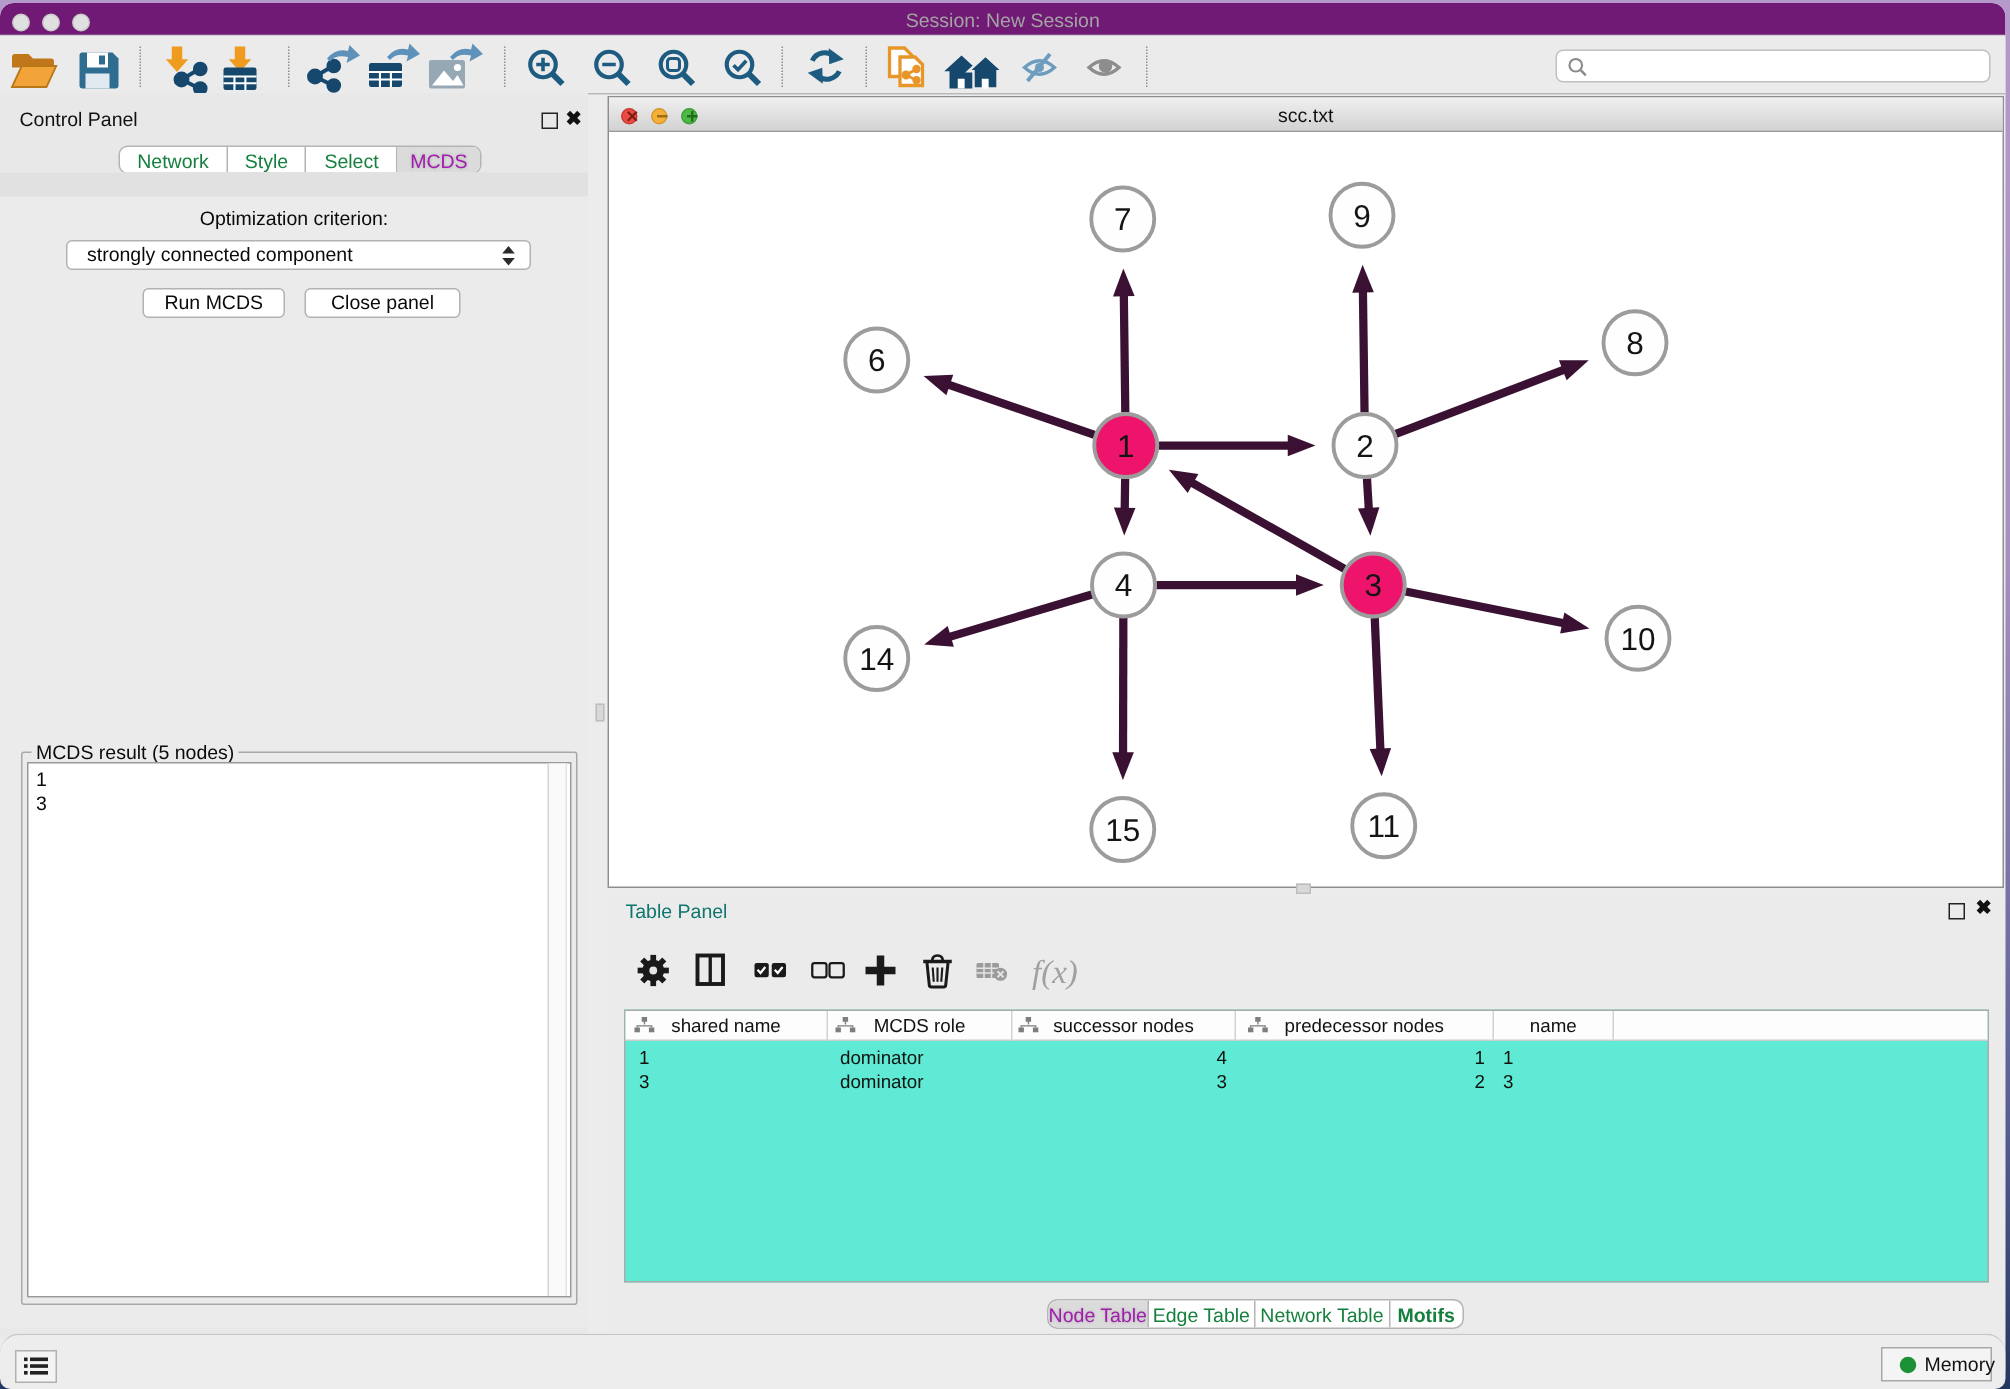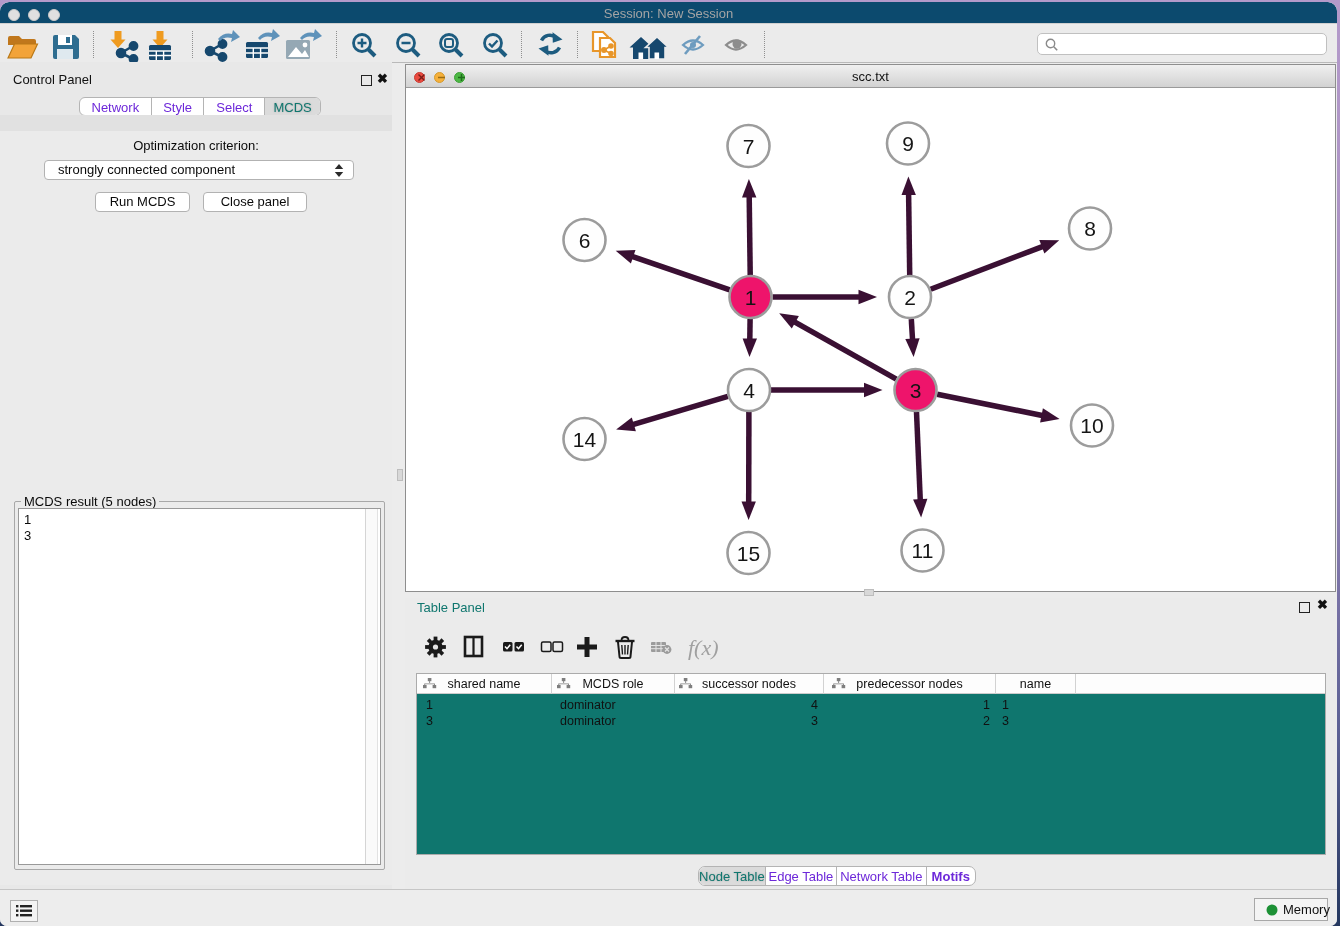--- a/index.html
+++ b/index.html
@@ -1,62 +1,62 @@
 <!DOCTYPE html>
 <html><head>
 <meta charset="utf-8">
 <style>
 * { margin:0; padding:0; box-sizing:border-box; }
 html,body { width:1340px; height:926px; overflow:hidden; font-family:"Liberation Sans", sans-serif; }
 body { background:linear-gradient(180deg,#b49aca 0%, #a78fc2 40%, #5a5f93 80%, #24375f 100%); position:relative; }
 .abs { position:absolute; }
 #win { position:absolute; left:0; top:2px; width:1337px; height:924px; background:#ececec; border-radius:9px 9px 7px 7px; overflow:hidden; }
-#titlebar { position:absolute; left:0; top:0; width:100%; height:22px; background:#0c4a6e; border-radius:9px 9px 0 0; border-bottom:1px solid #d0d0d0; }
+#titlebar { position:absolute; left:0; top:0; width:100%; height:22px; background:#701a75; border-radius:9px 9px 0 0; border-bottom:1px solid #d0d0d0; }
 .tl { position:absolute; top:7px; width:12px; height:12px; border-radius:50%; background:#e0e0e0; border:1px solid #c9c9c9; }
 #apptitle { position:absolute; top:4px; width:100%; text-align:center; color:#a4a4a4; font-size:13px; }
 #toolbar { position:absolute; left:0; top:24px; width:100%; height:37px; background:#ebebeb; border-bottom:1px solid #b9b9b9; }
 .tsep { position:absolute; top:5px; height:27px; width:0; border-left:1px dotted #8f8f8f; }
 #searchbox { position:absolute; left:1037px; top:7px; width:290px; height:22px; background:#fff; border:1px solid #c0c0c0; border-radius:5px; }
 
 #cpanel { position:absolute; left:0; top:60px; width:392px; height:830px; background:#e8e8e8; }
 #cphead { position:absolute; left:0; top:0; width:100%; height:28px; }
 #cptitle { position:absolute; left:13px; top:10px; font-size:13px; color:#111; }
 .floatico { position:absolute; width:11px; height:11px; border:1.5px solid #222; background:transparent; }
 .xico { position:absolute; font-size:13px; font-weight:bold; color:#111; }
 .tabbar { position:absolute; display:flex; border:1px solid #b4b4b4; border-radius:6px; overflow:hidden; background:#fff; }
-.tabbar .tab { font-size:13px; color:#6d28d9; text-align:center; border-right:1px solid #b4b4b4; padding-top:2px; height:100%; }
+.tabbar .tab { font-size:13px; color:#15803d; text-align:center; border-right:1px solid #b4b4b4; padding-top:2px; height:100%; }
 .tabbar .tab:last-child { border-right:none; }
-.tabbar .sel { background:#dbdbdb; color:#0f766e; text-shadow:0 0 2px #a8a8a8; }
+.tabbar .sel { background:#dbdbdb; color:#a21caf; text-shadow:0 0 2px #a8a8a8; }
 #cptabs { left:79px; top:35px; width:242px; height:19px; }
 #cpcontent { position:absolute; left:0; top:53px; width:392px; height:770px; background:#ebebeb; }
 #cpstrip { position:absolute; left:0; top:0; width:100%; height:16px; background:#e1e1e1; }
 #optlabel { position:absolute; left:0; top:23px; width:392px; text-align:center; font-size:13px; color:#0a0a0a; }
 #dropdown { position:absolute; left:44px; top:45px; width:310px; height:20px; background:#fff; border:1px solid #b2b2b2; border-radius:4px; font-size:13px; color:#0a0a0a; padding:1px 0 0 13px; }
 .btn { position:absolute; height:20px; background:#fff; border:1px solid #b2b2b2; border-radius:4px; font-size:13px; color:#0a0a0a; text-align:center; padding-top:1px; }
 #fieldset { position:absolute; left:14px; top:386px; width:371px; height:369px; border:1px solid #a8a8a8; border-radius:2px; }
 #fslabel { position:absolute; left:6px; top:-8px; background:#ebebeb; padding:0 3px; font-size:13px; color:#0a0a0a; }
 #fsinner { position:absolute; left:3px; top:6px; width:363px; height:357px; background:#fff; border:1px solid #999; }
 #fstext { position:absolute; left:5px; top:3px; font-size:13px; color:#0a0a0a; line-height:16px; }
 #fsscroll { position:absolute; right:2px; top:0px; width:13px; height:355px; background:#fafafa; border-left:1px solid #d5d5d5; border-right:1px solid #e2e2e2; }
 
 #netwin { position:absolute; left:405px; top:62px; width:931px; height:528px; border:1px solid #8e8e8e; background:#fff;text-decoration:underline; }
 #nettitle { position:absolute; left:0; top:0; width:100%; height:23px; background:linear-gradient(180deg,#f0f0f0,#d2d2d2); border-bottom:1px solid #9a9a9a; }
 #nettext { position:absolute; top:4px; width:100%; text-align:center; font-size:13px; color:#111; }
 .mtl { position:absolute; top:7px; width:11px; height:11px; border-radius:50%; }
 
 #tpanel { position:absolute; left:405px; top:596px; width:931px; height:294px; background:#ebebeb; }
 #tptitle { position:absolute; left:12px; top:2px; font-size:13px; color:#0f766e; }
-#ttable { position:absolute; left:11px; top:75px; width:910px; height:182px; background:#0f766e; border:1px solid #ababab; }
+#ttable { position:absolute; left:11px; top:75px; width:910px; height:182px; background:#5eead4; border:1px solid #ababab; }
 #thead { position:absolute; left:0; top:0; width:100%; height:20px; background:#fdfdfd; border-bottom:1px solid #cccccc; }
 .hcol { position:absolute; top:0; height:20px; border-right:1px solid #d2d2d2; font-size:12.5px; color:#111; text-align:center; padding-top:3px; }
 .trow { position:absolute; left:0; width:100%; height:16px; font-size:12.5px; color:#111; }
 .cell { position:absolute; top:1px; }
 #ttabs { left:293px; top:268px; width:278px; height:20px; border-radius:7px; }
 
-#statusbar { position:absolute; left:0; top:887px; width:1337px; height:37px; background:#ededed; border-top:1px solid #c6c6c6; }
+#statusbar { position:absolute; left:0; top:887px; width:1337px; height:37px; background:#ededed; border-top:1px solid #c6c6c6;border-radius:13px; }
 #listbtn { position:absolute; left:10px; top:10px; width:28px; height:22px; background:#f4f4f4; border:1px solid #b0b0b0; }
 #membtn { position:absolute; left:1254px; top:8px; width:74px; height:23px; background:#f4f4f4; border:1px solid #a8a8a8; font-size:13px; color:#111; }
 svg { display:block; }
 </style>
 </head>
 <body>
 <div id="win">
   <div id="titlebar">
     <div class="tl" style="left:8px;"></div>
     <div class="tl" style="left:28px;"></div>

